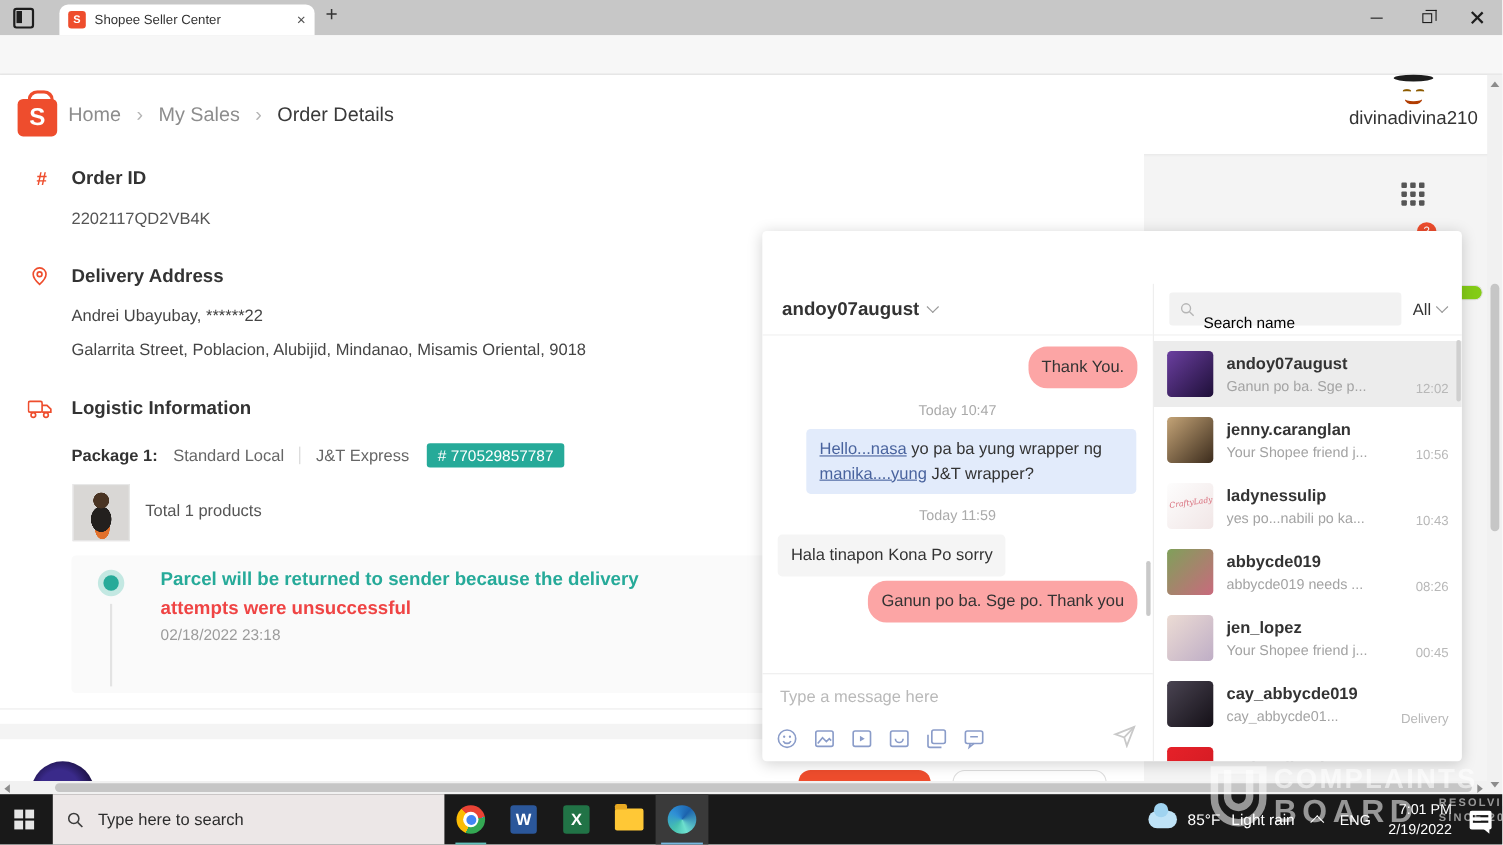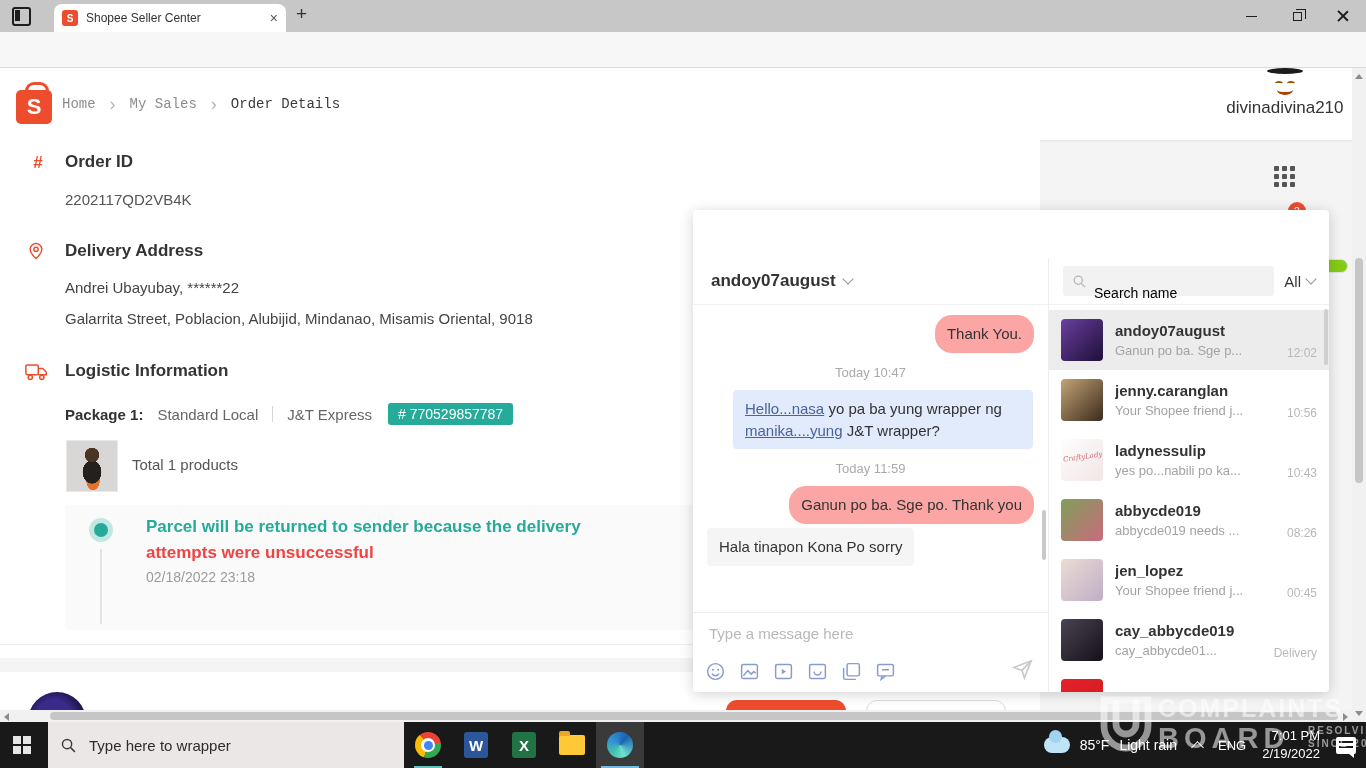--- a/index.html
+++ b/index.html
@@ -36,21 +36,21 @@
   .profile-ava::before { content:""; position:absolute; left:7px; top:4px; width:10px; height:10px; border-radius:50%; background:#9d9d9d; }
   .profile-ava::after { content:""; position:absolute; left:2px; top:14px; width:20px; height:12px; border-radius:50%; background:#9d9d9d; }
   .ellipsis { font-size:16px; color:#333; letter-spacing:1px; }
 
   
   .site-header { position:absolute; left:0; top:68px; width:1366px; height:72px; background:#fff; box-shadow:0 1px 3px rgba(0,0,0,0.06); }
   .shopee-logo { position:absolute; left:16px; top:14px; width:36px; height:42px; }
   .bag { position:absolute; left:0; top:8px; width:36px; height:34px; background:#ee4d2d; border-radius:5px; color:#fff; font-weight:bold; font-size:22px; display:flex; align-items:center; justify-content:center; }
   .bag::before { content:""; position:absolute; left:9px; top:-8px; width:18px; height:16px; border:3px solid #ee4d2d; border-bottom:none; border-radius:9px 9px 0 0; }
   .crumbs { position:absolute; left:62px; top:0; height:72px; display:flex; align-items:center; gap:14px; }
-  .crumb { font-size:14px; color:#8d8d8d;font-family:Liberation Mono, monospace; }
+  .crumb { font-size:18px; color:#8d8d8d; }
   .crumb.current { color:#3a3a3a; }
   .crumb-sep { font-size:18px; color:#b5b5b5; }
   .hdr-right { position:absolute; right:18px; top:0; height:72px; display:flex; align-items:center; gap:24px;flex-direction:column; }
   .emoji-ava { width:36px; height:36px; border-radius:50%; background:#fdd835; border:3px solid #1c1c1c; position:relative; }
   .emoji-ava .eye { position:absolute; top:10px; width:8px; height:5px; border-top:2.5px solid #8d5b00; border-radius:50% 50% 0 0; }
   .emoji-ava .eye.l { left:5px; } .emoji-ava .eye.r { right:5px; }
   .emoji-ava .mouth { position:absolute; left:7px; top:14px; width:16px; height:10px; border-bottom:3px solid #b03c00; border-radius:0 0 50% 50%; }
   .username { font-size:17px; color:#333; }
   .hdr-div { width:1px; height:38px; background:#e4e4e4; }
   .grid-icon { display:grid; grid-template-columns:repeat(3,5px); grid-gap:3px; }
@@ -346,25 +346,25 @@
       </div>
       <div class="messages">
           <div class="msg-row right">
             <div class="bubble sent">Thank You.</div>
           </div>
           <div class="msg-day">Today 10:47</div>
           <div class="msg-row left">
             <div class="bubble recv blue"><span class="msg-link">Hello...nasa</span><span> yo pa ba yung wrapper ng </span><span class="msg-link">manika....yung</span><span> J&amp;T wrapper?</span></div>
           </div>
           <div class="msg-day">Today 11:59</div>
+          <div class="msg-row left">
+            <div class="bubble recv gray"><span>Hala tinapon Kona Po sorry</span></div>
+          </div>
           <div class="msg-row right">
             <div class="bubble sent">Ganun po ba. Sge po. Thank you</div>
-          </div>
-          <div class="msg-row left">
-            <div class="bubble recv gray"><span>Hala tinapon Kona Po sorry</span></div>
           </div>
         </div>
       <div class="msg-scroll"></div>
       <div class="chat-input">
         <div class="input-ph">Type a message here</div>
         <div class="input-icons">
           <svg width="21" height="21" viewBox="0 0 24 24">
               <circle cx="12" cy="12" r="9" stroke="#8a9cc9" stroke-width="1.7" fill="none"></circle>
               <circle cx="9" cy="10" r="1.2" fill="#8a9cc9"></circle>
               <circle cx="15" cy="10" r="1.2" fill="#8a9cc9"></circle>
@@ -492,21 +492,21 @@
         <i></i>
         <i></i>
         <i></i>
         <i></i>
       </div>
     <div class="tb-search">
       <svg width="17" height="17" viewBox="0 0 24 24">
           <circle cx="10" cy="10" r="6.5" stroke="#3c3c3c" stroke-width="2" fill="none"></circle>
           <path d="M15 15l6 6" stroke="#3c3c3c" stroke-width="2"></path>
         </svg>
-      <span class="tb-search-ph">Type here to wrapper</span>
+      <span class="tb-search-ph">Type here to search</span>
     </div>
     <div class="task-icons">
       <div class="task-tile">
           <div class="chrome-ico"></div>
           <div class="underline" style="background:#63c3bd;"></div>
         </div>
       <div class="task-tile">
           <div class="word-ico">W</div>
         </div>
       <div class="task-tile">

